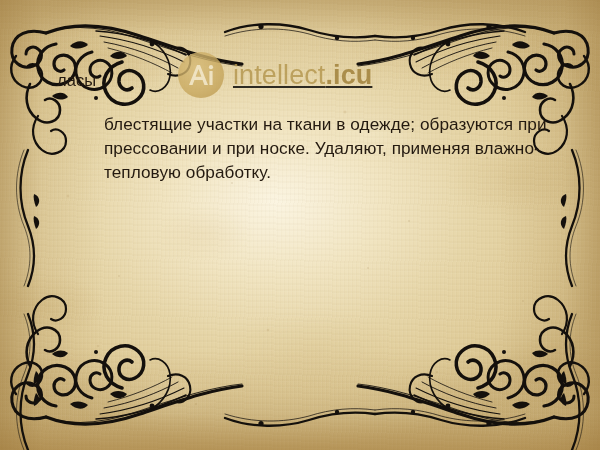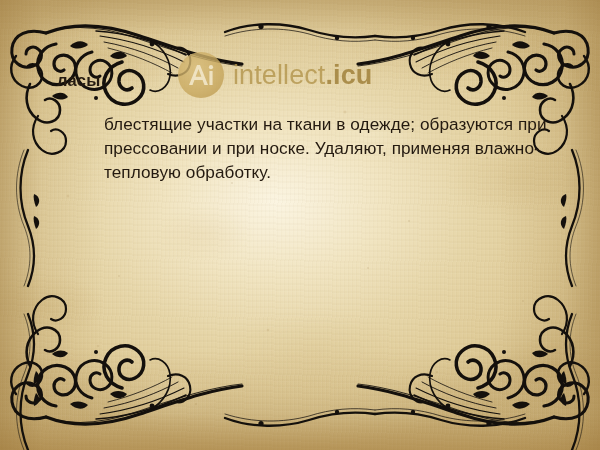--- a/index.html
+++ b/index.html
@@ -94,20 +94,21 @@
   
   #frame { position:absolute; inset:0; }
   #frame svg { display:block; width:600px; height:450px; }
 
   
   #watermark {
     position:absolute;
     left:178px; top:52px;
     display:flex; align-items:center; gap:9px;
     pointer-events:none;
+    text-decoration:underline;
   }
   .wm-badge {
     width:46px; height:46px; border-radius:50%;
     background:radial-gradient(circle at 38% 33%, #d8bc79 0%, #c9a95f 58%, #b8954a 100%);
     opacity:0.80;
     display:flex; align-items:center; justify-content:center;
     flex:0 0 auto;
   }
   .wm-badge svg { display:block; }
   .wm-text { display:flex; flex-direction:column; line-height:1; }
@@ -119,21 +120,20 @@
   .wm-sub {
     font-size:11.5px; letter-spacing:0.55px;
     color:#b09354; opacity:0.72; margin-top:5px;
   }
 
   
   #headword {
     position:absolute; left:57px; top:71px;
     font-size:16.5px; color:#241a10;
     letter-spacing:0.1px;
-    font-weight:bold;
   }
   #definition {
     position:absolute; left:57px; top:112px;
     width:486px;
     font-size:17.2px; line-height:24px;
     color:#241a10;
     letter-spacing:0.05px;
     margin-left:47px;
   }
 </style>

